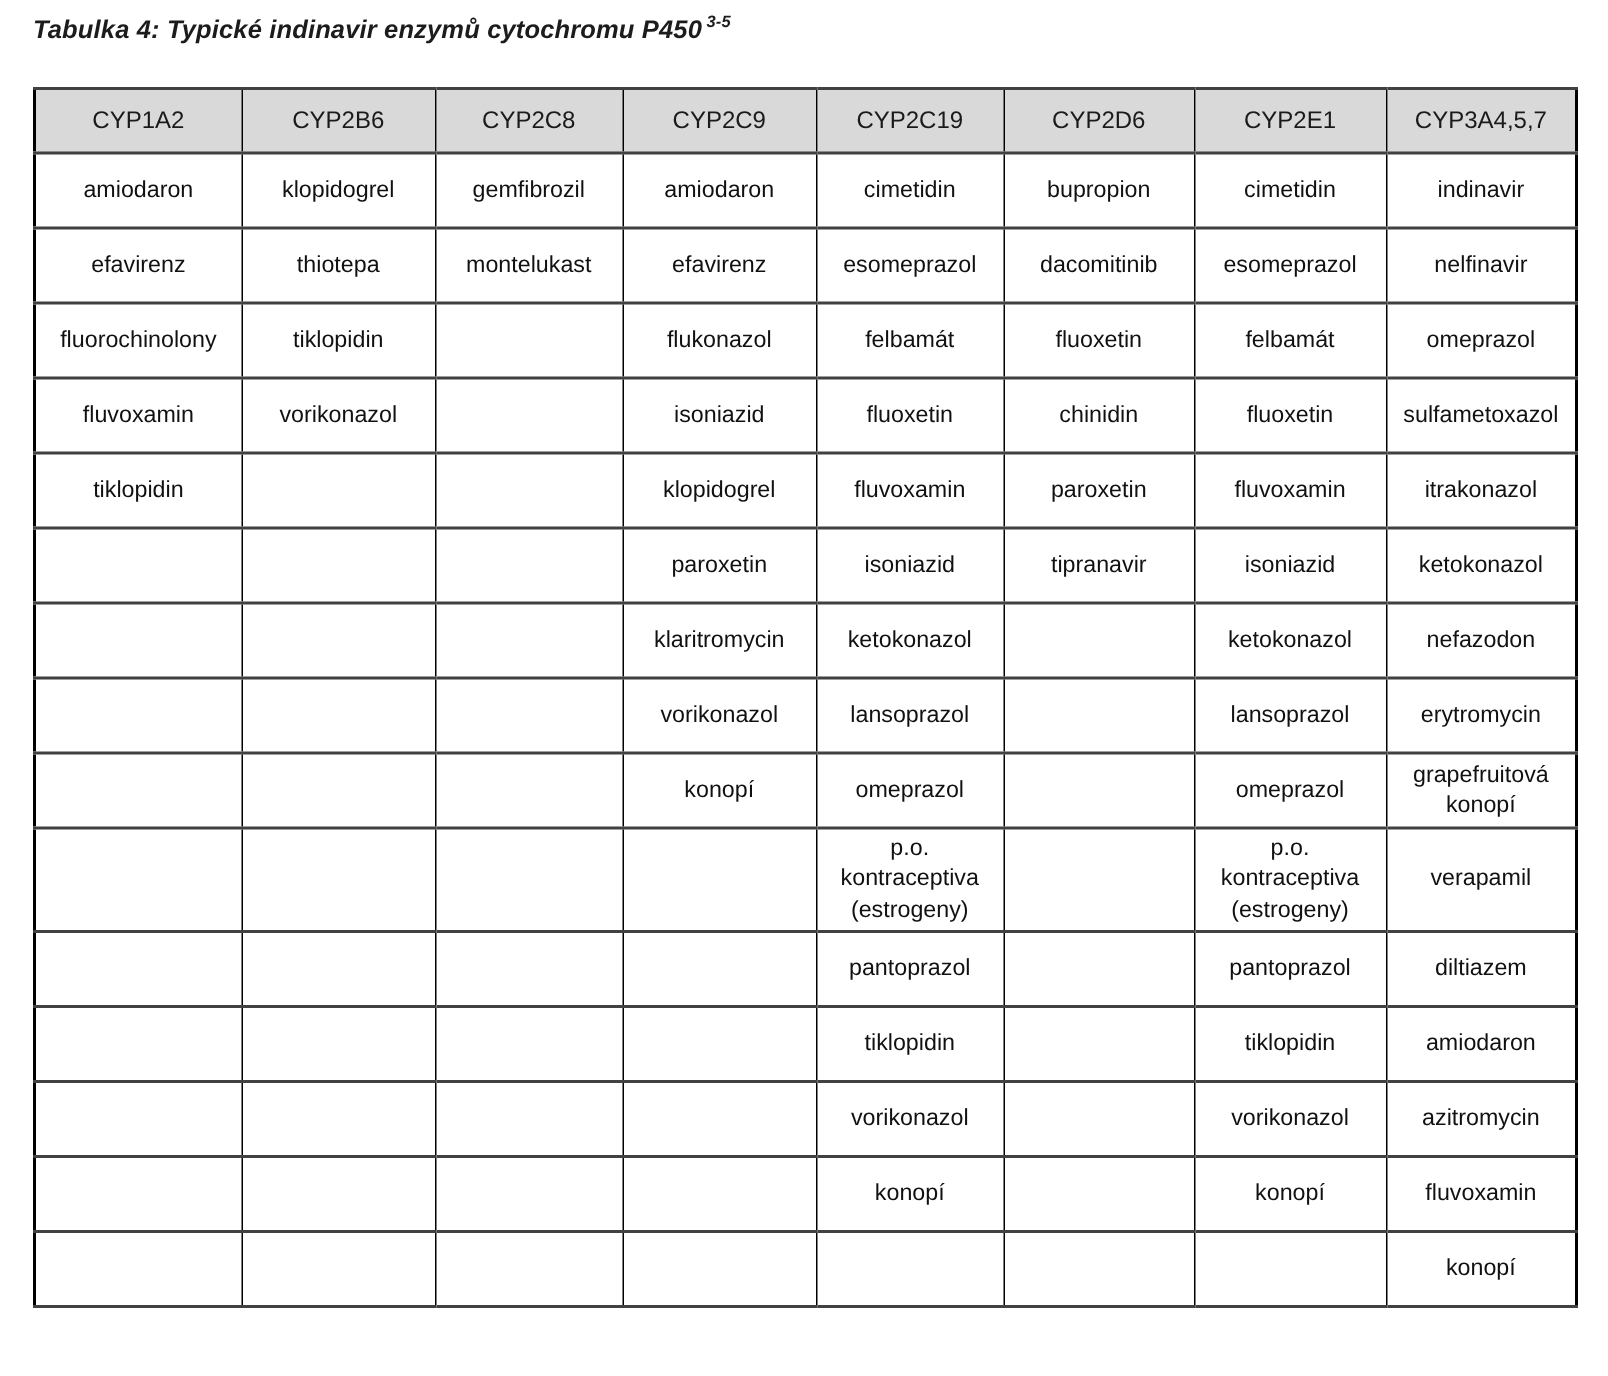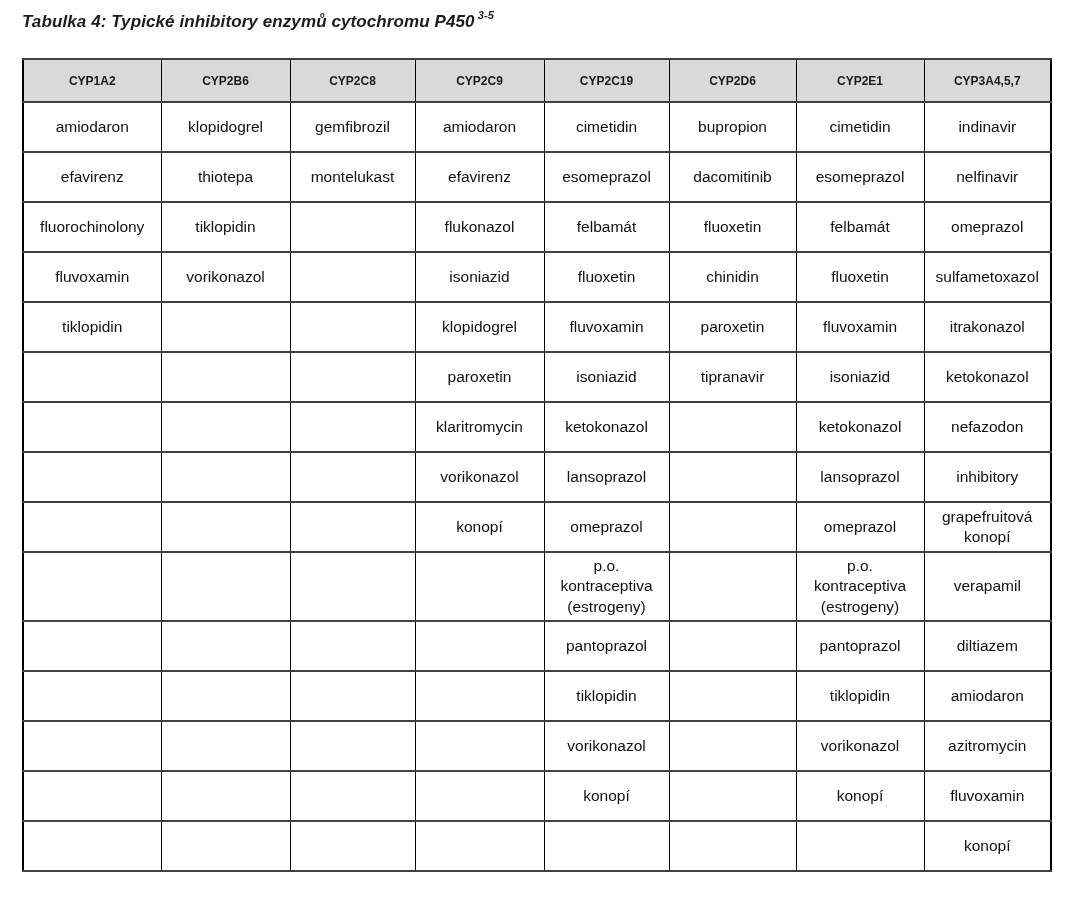--- a/index.html
+++ b/index.html
@@ -53,41 +53,41 @@
     border-right: 1px solid #000000;
     border-top: 2px solid #414141;
     border-bottom: 2px solid #414141;
     text-align: center;
     vertical-align: middle;
     overflow: hidden;
   }
   table.cyp-table th {
     background: #d9d9d9;
     height: 41px;
-    font-weight: bold;
-    font-size: 12px;
+    font-weight: normal;
+    font-size: 16px;
     color: #1a1a1a;
     padding: 0 10px;
   }
   table.cyp-table td {
     background: #ffffff;
     height: 42px;
     font-size: 15.5px;
     padding: 3px 6px;
     line-height: 1.32;
     color: #111111;
   }
 </style>
 </head>
 <body>
 
 <div class="page">
 
   <div class="caption">
-    <span>Tabulka 4: Typické inhibitory enzymů cytochromu P450</span><sup>3-5</sup>
+    <span>Tabulka 4: Typické indinavir enzymů cytochromu P450</span><sup>3-5</sup>
   </div>
 
   <table class="cyp-table">
     <colgroup id="cols">
         <col style="width: 138px;">
         <col style="width: 129px;">
         <col style="width: 125px;">
         <col style="width: 129px;">
         <col style="width: 125px;">
         <col style="width: 127px;">
@@ -178,21 +178,21 @@
           <td>nefazodon</td>
         </tr>
         <tr>
           <td></td>
           <td></td>
           <td></td>
           <td>vorikonazol</td>
           <td>lansoprazol</td>
           <td></td>
           <td>lansoprazol</td>
-          <td>inhibitory</td>
+          <td>erytromycin</td>
         </tr>
         <tr>
           <td></td>
           <td></td>
           <td></td>
           <td>konopí</td>
           <td>omeprazol</td>
           <td></td>
           <td>omeprazol</td>
           <td>grapefruitová konopí</td>

